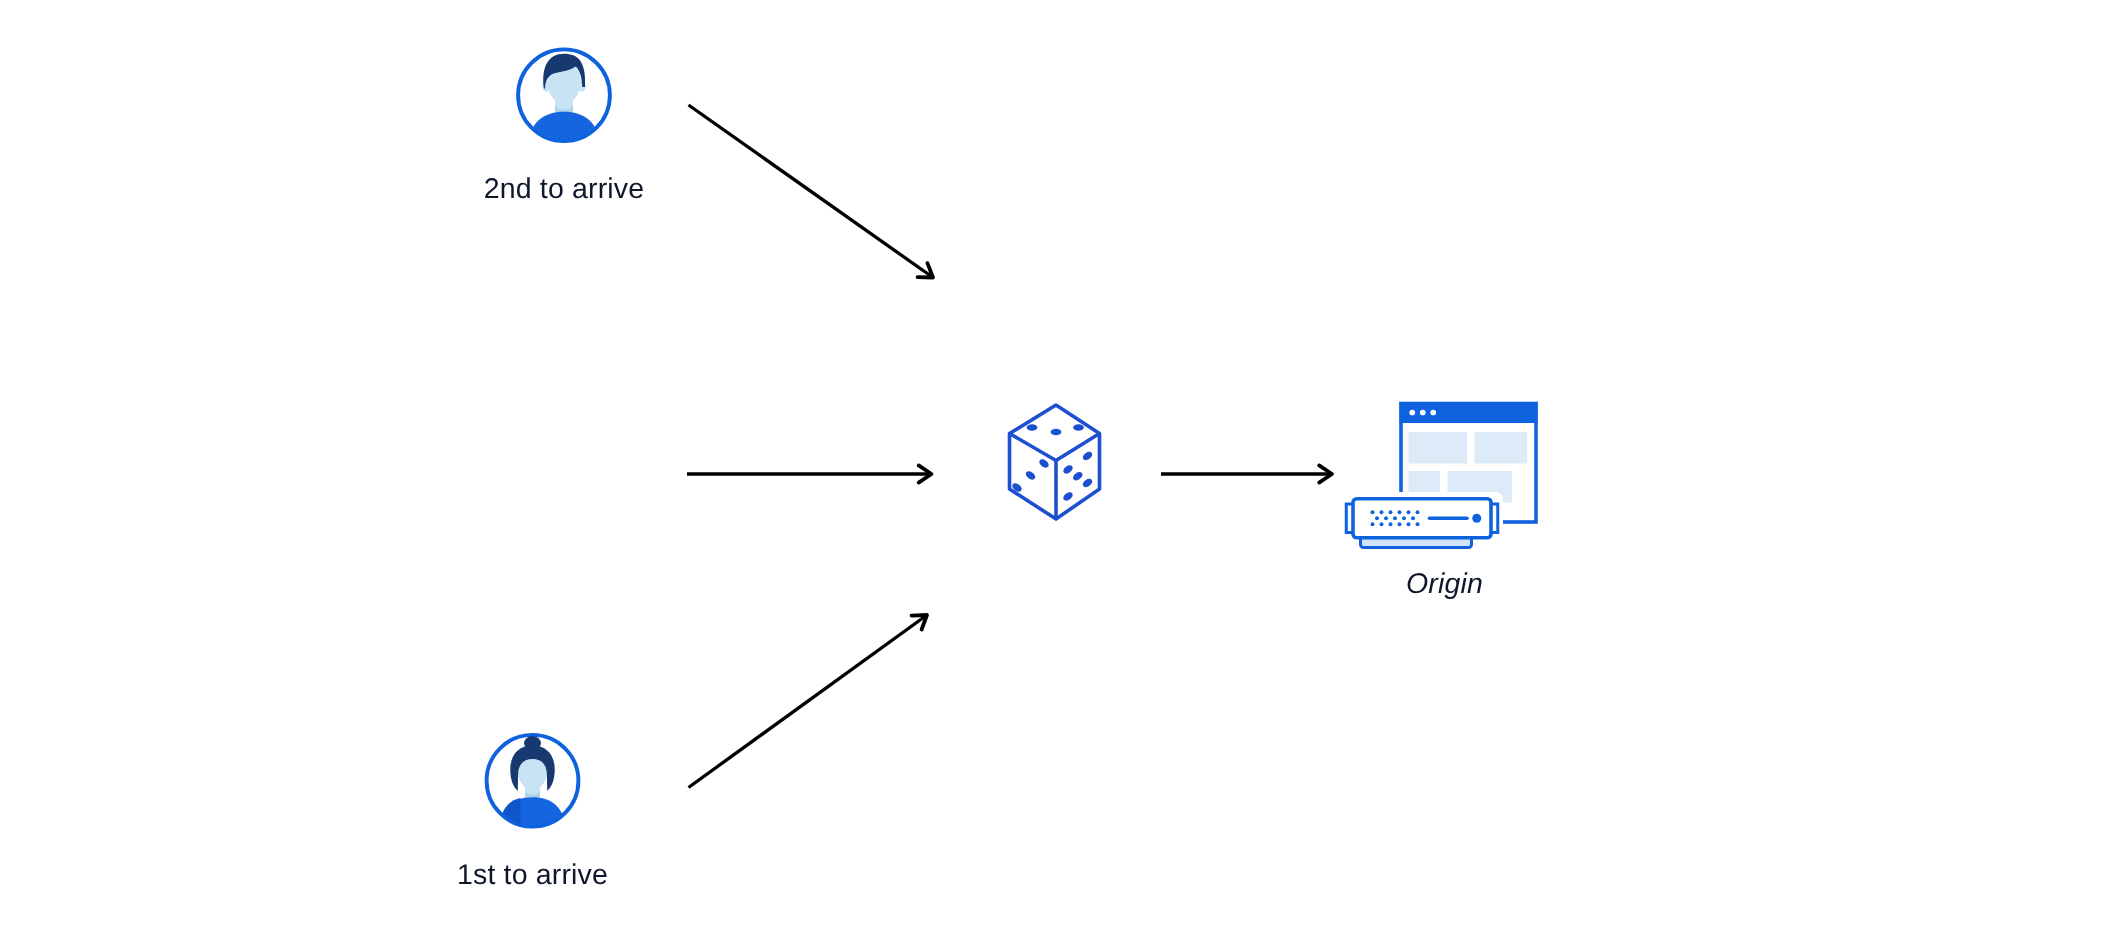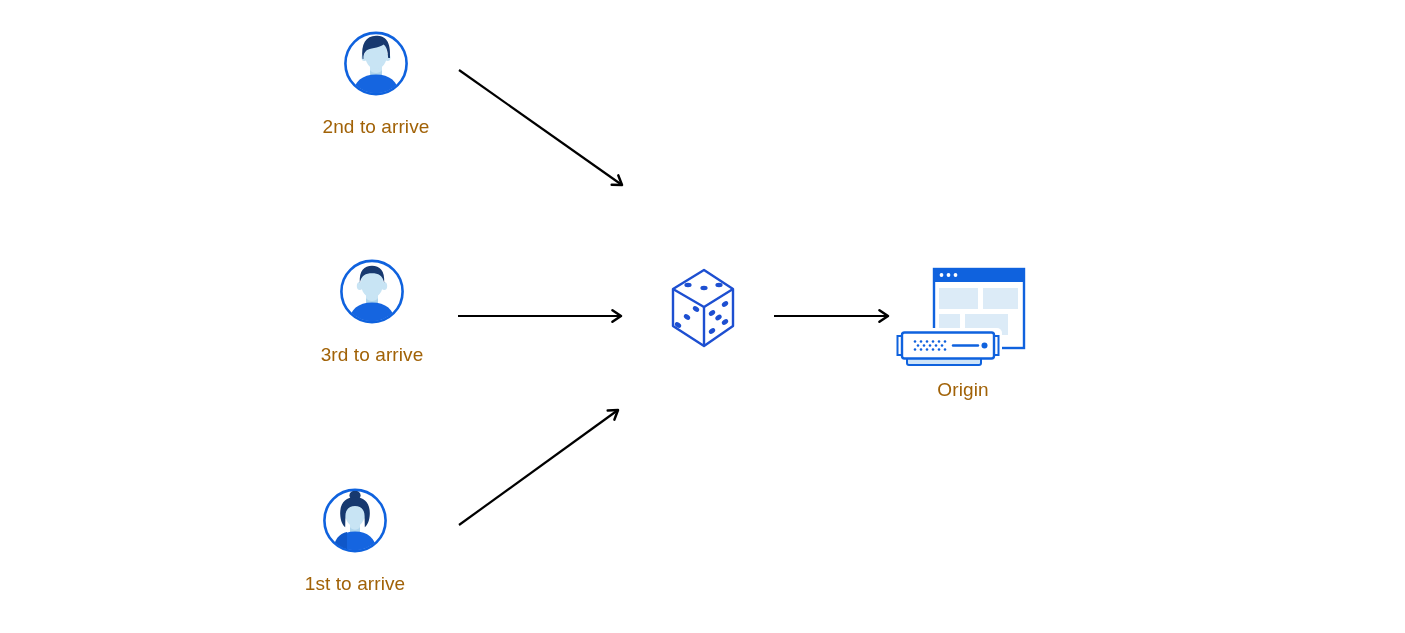--- a/index.html
+++ b/index.html
@@ -25,21 +25,21 @@
   .node {
     position: absolute;
     display: flex;
     flex-direction: column;
     align-items: center;
   }
   .node .label {
     margin-top: 19px;
     font-size: 19px;
     line-height: 22px;
-    color: #a16207;
+    color: #0f172a;
     text-align: left;
     white-space: nowrap;
     letter-spacing: 0.1px;
   }
   .client-node { width: 150px; }
   .origin-node { width: 140px; }
   .origin-node .label { margin-top: 9px; }
   .dice-node { width: 72px; }
 </style>
 </head>
@@ -73,40 +73,20 @@
         <path d="M33,44.5 C19,44.5 10.5,52 9.5,65 L56.5,65 C55.5,52 47,44.5 33,44.5 Z" fill="#1565e0"></path>
         <ellipse cx="21.2" cy="27.5" rx="2.7" ry="3.6" fill="#c8e4f4"></ellipse>
         <ellipse cx="44.8" cy="27.5" rx="2.7" ry="3.6" fill="#c8e4f4"></ellipse>
         <path d="M22,24.5 C22,13.5 26,9 33,9 C40,9 44,13.5 44,24.5 C44,32.5 39.5,39 33,39 C26.5,39 22,32.5 22,24.5 Z" fill="#c8e4f4"></path>
         <path d="M19.6,29 C17.6,14 23,5.8 33,5.8 C42.4,5.8 47.9,11 47,28 L45.2,28 C44.8,20.5 43.3,16.6 40.8,14.4 C34.8,18.6 26.8,17.4 23.4,20.6 C21.3,22.6 20.2,25.4 20.4,29 Z" fill="#17396f"></path>
       </g>
     </svg>
     <div class="label">2nd to arrive</div>
   </div>
 
-  <div class="node client-node" style="left:297px; top:258px;">
-    <svg width="66" height="67" viewBox="0 0 66 67">
-      <defs>
-          <clipPath id="clipB">
-            <circle cx="33" cy="33.5" r="29.8"></circle>
-          </clipPath>
-        </defs>
-      <circle cx="33" cy="33.5" r="30.6" fill="#ffffff" stroke="#0f62de" stroke-width="2.6"></circle>
-      <g clip-path="url(#clipB)">
-        <rect x="27" y="32" width="12" height="16" fill="#c8e4f4"></rect>
-        <path d="M27,40 C29,44 37,44 39,40 L39,46 L27,46 Z" fill="#aed4ec"></path>
-        <path d="M33,44.5 C19,44.5 10.5,52 9.5,65 L56.5,65 C55.5,52 47,44.5 33,44.5 Z" fill="#1565e0"></path>
-        <ellipse cx="20.8" cy="28" rx="3" ry="4" fill="#c8e4f4"></ellipse>
-        <ellipse cx="45.2" cy="28" rx="3" ry="4" fill="#c8e4f4"></ellipse>
-        <path d="M22,25.5 C22,14.5 26,10 33,10 C40,10 44,14.5 44,25.5 C44,33.5 39.5,39.5 33,39.5 C26.5,39.5 22,33.5 22,25.5 Z" fill="#c8e4f4"></path>
-        <path d="M20.8,25 C20,12.5 25.2,7.8 33,7.8 C40.8,7.8 46,12.5 45.2,25 C43.6,17.2 39.4,15.2 33,15.2 C26.6,15.2 22.4,17.2 20.8,25 Z" fill="#17396f"></path>
-      </g>
-    </svg>
-    <div class="label">3rd to arrive</div>
-  </div>
 
   <div class="node client-node" style="left:280px; top:487px;">
     <svg width="66" height="67" viewBox="0 0 66 67">
       <defs>
           <clipPath id="clipC">
             <circle cx="33" cy="33.5" r="29.8"></circle>
           </clipPath>
         </defs>
       <circle cx="33" cy="33.5" r="30.6" fill="#ffffff" stroke="#0f62de" stroke-width="2.6"></circle>
       <g clip-path="url(#clipC)">
@@ -143,21 +123,21 @@
 
         <ellipse cx="44" cy="49" rx="3.5" ry="2.3" transform="rotate(-35 44 49)"></ellipse>
         <ellipse cx="57" cy="40" rx="3.5" ry="2.3" transform="rotate(-35 57 40)"></ellipse>
         <ellipse cx="50.5" cy="53.5" rx="3.5" ry="2.3" transform="rotate(-35 50.5 53.5)"></ellipse>
         <ellipse cx="44" cy="67" rx="3.5" ry="2.3" transform="rotate(-35 44 67)"></ellipse>
         <ellipse cx="57" cy="58" rx="3.5" ry="2.3" transform="rotate(-35 57 58)"></ellipse>
       </g>
     </svg>
   </div>
 
-  <div class="node origin-node" style="left:893px; top:260px;">
+  <div class="node origin-node" style="left:893px; top:260px;font-style:italic;">
     <svg width="140" height="110" viewBox="0 0 140 110">
 
       <g>
         <rect x="41" y="9" width="90" height="79" fill="#ffffff" stroke="#0f62de" stroke-width="2.4"></rect>
         <path d="M40,8 L132,8 L132,22 L40,22 Z" fill="#0f62de"></path>
         <circle cx="48.5" cy="15" r="1.9" fill="#ffffff"></circle>
         <circle cx="55.5" cy="15" r="1.9" fill="#ffffff"></circle>
         <circle cx="62.5" cy="15" r="1.9" fill="#ffffff"></circle>
         <rect x="46" y="28" width="39" height="21" fill="#dcebf7"></rect>
         <rect x="90" y="28" width="35" height="21" fill="#dcebf7"></rect>

